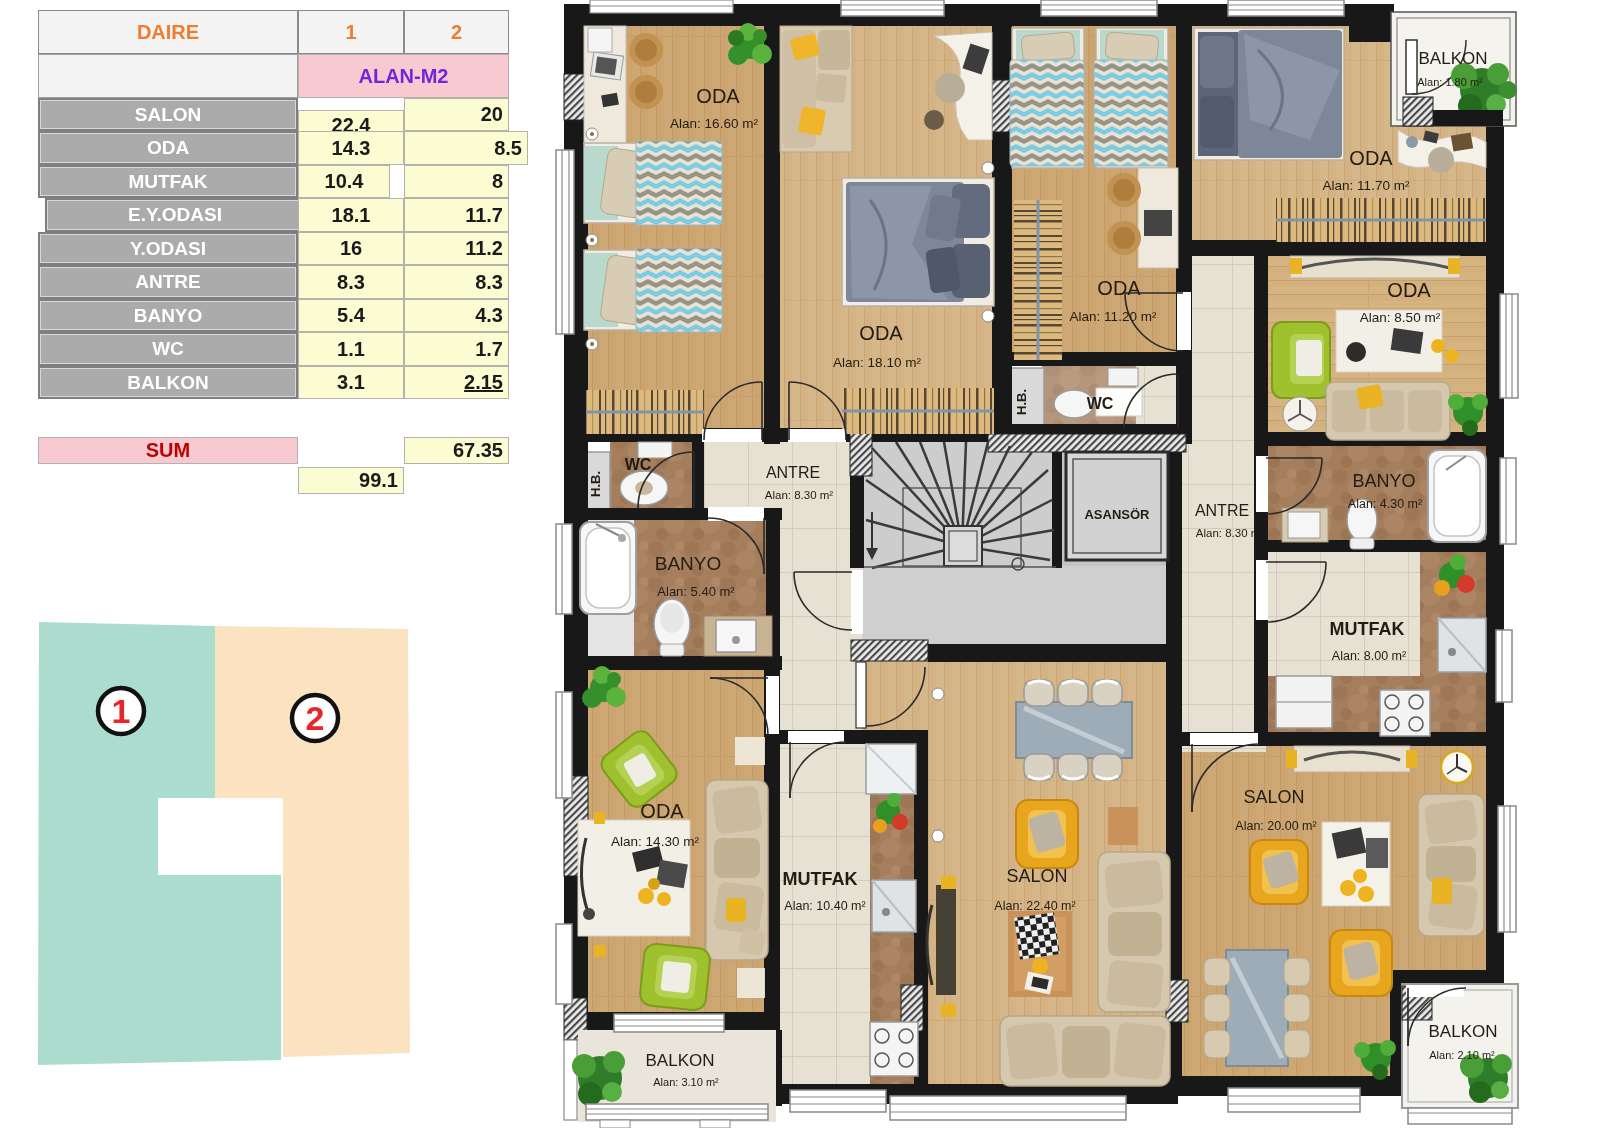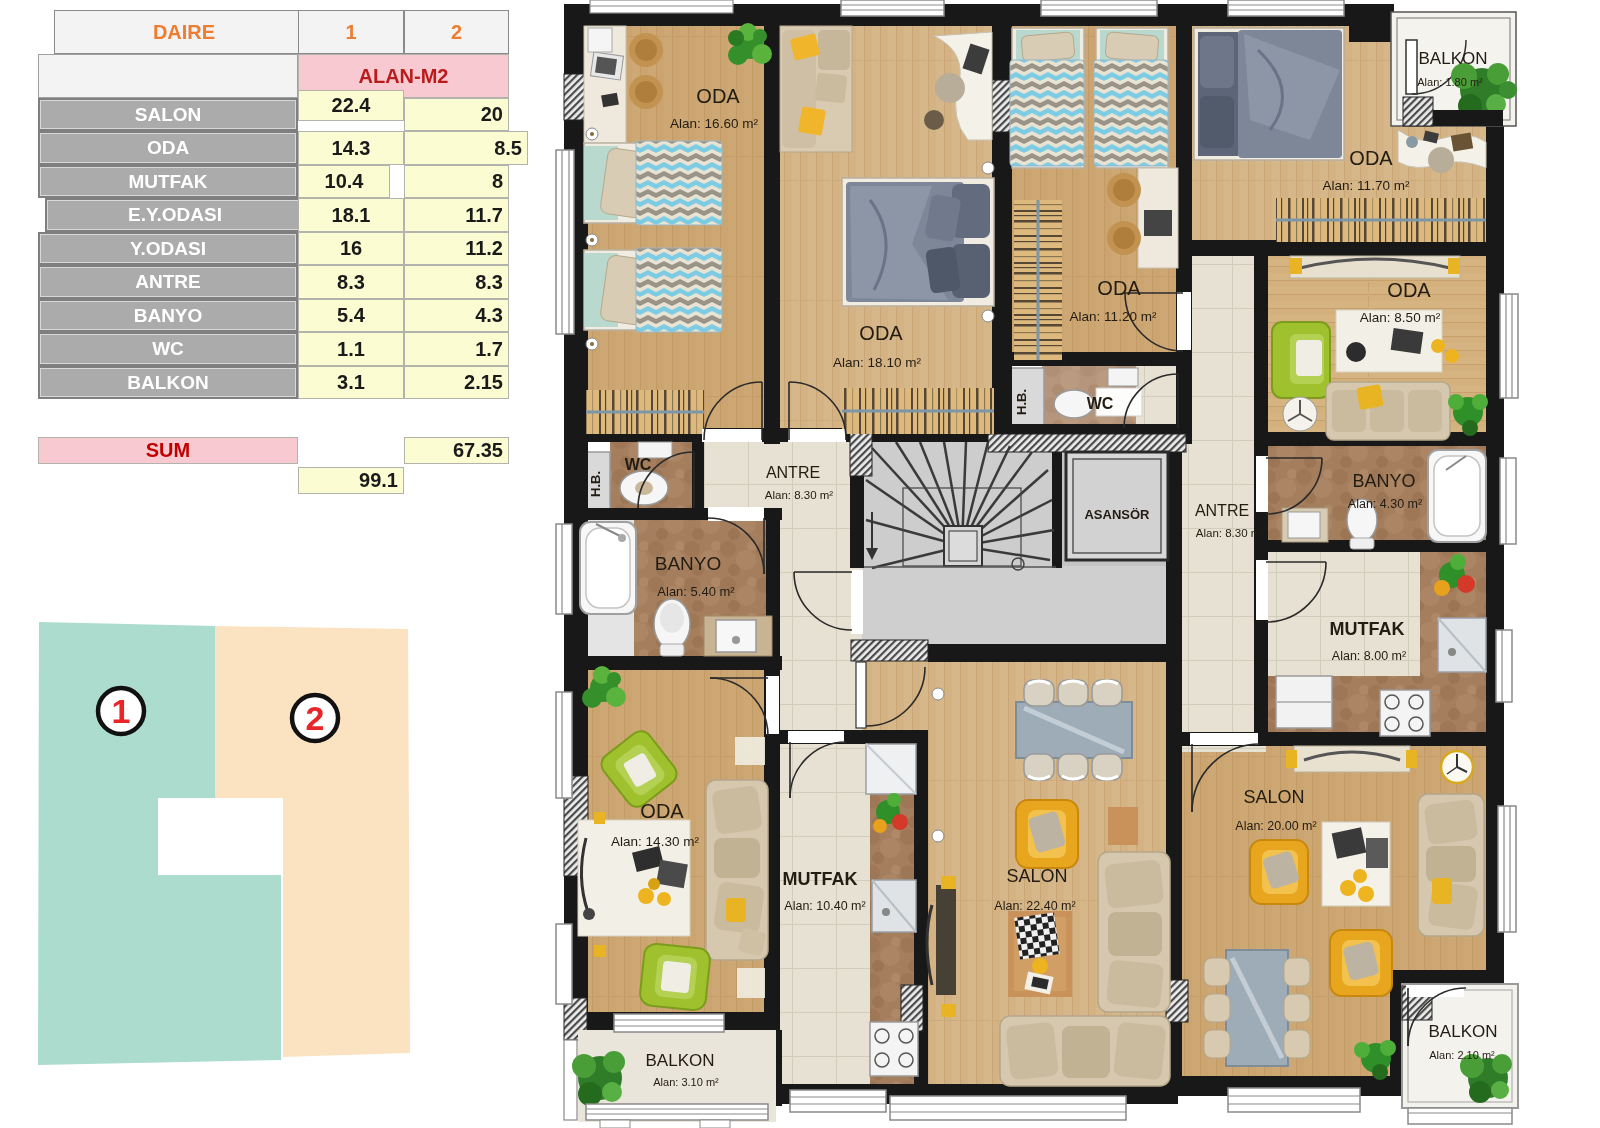--- a/index.html
+++ b/index.html
@@ -11,29 +11,29 @@
     font-weight:bold;}
   .lab{background:#ababab;border:2px solid #7f7f7f;box-shadow:inset 0 0 0 1px #d8d8d8;color:#ffffff;font-size:19px;}
   .val{background:#fcfcd2;border:1px solid #b3b3ae;color:#1a1a1a;font-size:20px;}
   .valr{justify-content:flex-end;padding-right:5px;text-align:right;}
 </style>
 </head>
 <body>
 
 <div id="tbl">
 
-  <div class="cell" style="left:0;top:0;width:260px;height:44px;background:#f3f3f3;border:1px solid #8a8a8a;color:#ed7d31;font-size:20px;margin-left:16px;">DAIRE</div>
+  <div class="cell" style="left:0;top:0;width:260px;height:44px;background:#f3f3f3;border:1px solid #8a8a8a;color:#ed7d31;font-size:20px;">DAIRE</div>
   <div class="cell" style="left:260px;top:0;width:106px;height:44px;background:#f3f3f3;border:1px solid #8a8a8a;color:#ed7d31;font-size:20px;">1</div>
   <div class="cell" style="left:366px;top:0;width:105px;height:44px;background:#f3f3f3;border:1px solid #8a8a8a;color:#ed7d31;font-size:20px;">2</div>
 
   <div class="cell" style="left:0;top:44px;width:260px;height:44px;background:#f3f3f3;border:1px solid #a0a0a0;"></div>
-  <div class="cell" style="left:260px;top:44px;width:211px;height:44px;background:#f8c9d0;border:1px solid #b3b3ae;color:#b91c1c;font-size:20px;">ALAN-M2</div>
+  <div class="cell" style="left:260px;top:44px;width:211px;height:44px;background:#f8c9d0;border:1px solid #b3b3ae;color:#6d28d9;font-size:20px;">ALAN-M2</div>
 
   <div class="cell lab" style="left:0;top:88px;width:260px;height:33px;">SALON</div>
-  <div class="cell val" style="left:260px;top:80px;width:106px;height:31px;">22.4</div>
+  <div class="cell val" style="left:260px;top:100px;width:106px;height:31px;">22.4</div>
   <div class="cell val valr" style="left:366px;top:88px;width:105px;height:33px;">20</div>
 
   <div class="cell lab" style="left:0;top:121px;width:260px;height:34px;">ODA</div>
   <div class="cell val" style="left:260px;top:121px;width:106px;height:34px;">14.3</div>
   <div class="cell val valr" style="left:366px;top:121px;width:124px;height:34px;">8.5</div>
 
   <div class="cell lab" style="left:0;top:155px;width:260px;height:33px;">MUTFAK</div>
   <div class="cell val" style="left:260px;top:155px;width:92px;height:33px;">10.4</div>
   <div class="cell val valr" style="left:366px;top:155px;width:105px;height:33px;">8</div>
 
@@ -52,21 +52,21 @@
   <div class="cell lab" style="left:0;top:289px;width:260px;height:33px;">BANYO</div>
   <div class="cell val" style="left:260px;top:289px;width:106px;height:33px;">5.4</div>
   <div class="cell val valr" style="left:366px;top:289px;width:105px;height:33px;">4.3</div>
 
   <div class="cell lab" style="left:0;top:322px;width:260px;height:34px;">WC</div>
   <div class="cell val" style="left:260px;top:322px;width:106px;height:34px;">1.1</div>
   <div class="cell val valr" style="left:366px;top:322px;width:105px;height:34px;">1.7</div>
 
   <div class="cell lab" style="left:0;top:356px;width:260px;height:33px;">BALKON</div>
   <div class="cell val" style="left:260px;top:356px;width:106px;height:33px;">3.1</div>
-  <div class="cell val valr" style="left:366px;top:356px;width:105px;height:33px;">2.15</div>
+  <div class="cell val valr" style="left:366px;top:356px;width:105px;height:33px;text-decoration:underline;">2.15</div>
 
   <div class="cell" style="left:0;top:427px;width:260px;height:27px;background:#f8c9d0;border:1px solid #b3b3ae;color:#c00000;font-size:20px;">SUM</div>
   <div class="cell val valr" style="left:260px;top:427px;width:106px;height:27px;margin-top:30px;">99.1</div>
   <div class="cell val valr" style="left:366px;top:427px;width:105px;height:27px;">67.35</div>
 </div>
 
 <svg class="abs" style="left:0;top:0;" width="1600" height="1128" viewBox="0 0 1600 1128" xmlns="http://www.w3.org/2000/svg">
 <defs>
   <pattern id="wood" width="16" height="120" patternUnits="userSpaceOnUse">
     <rect width="16" height="120" fill="#cba46f"></rect>

